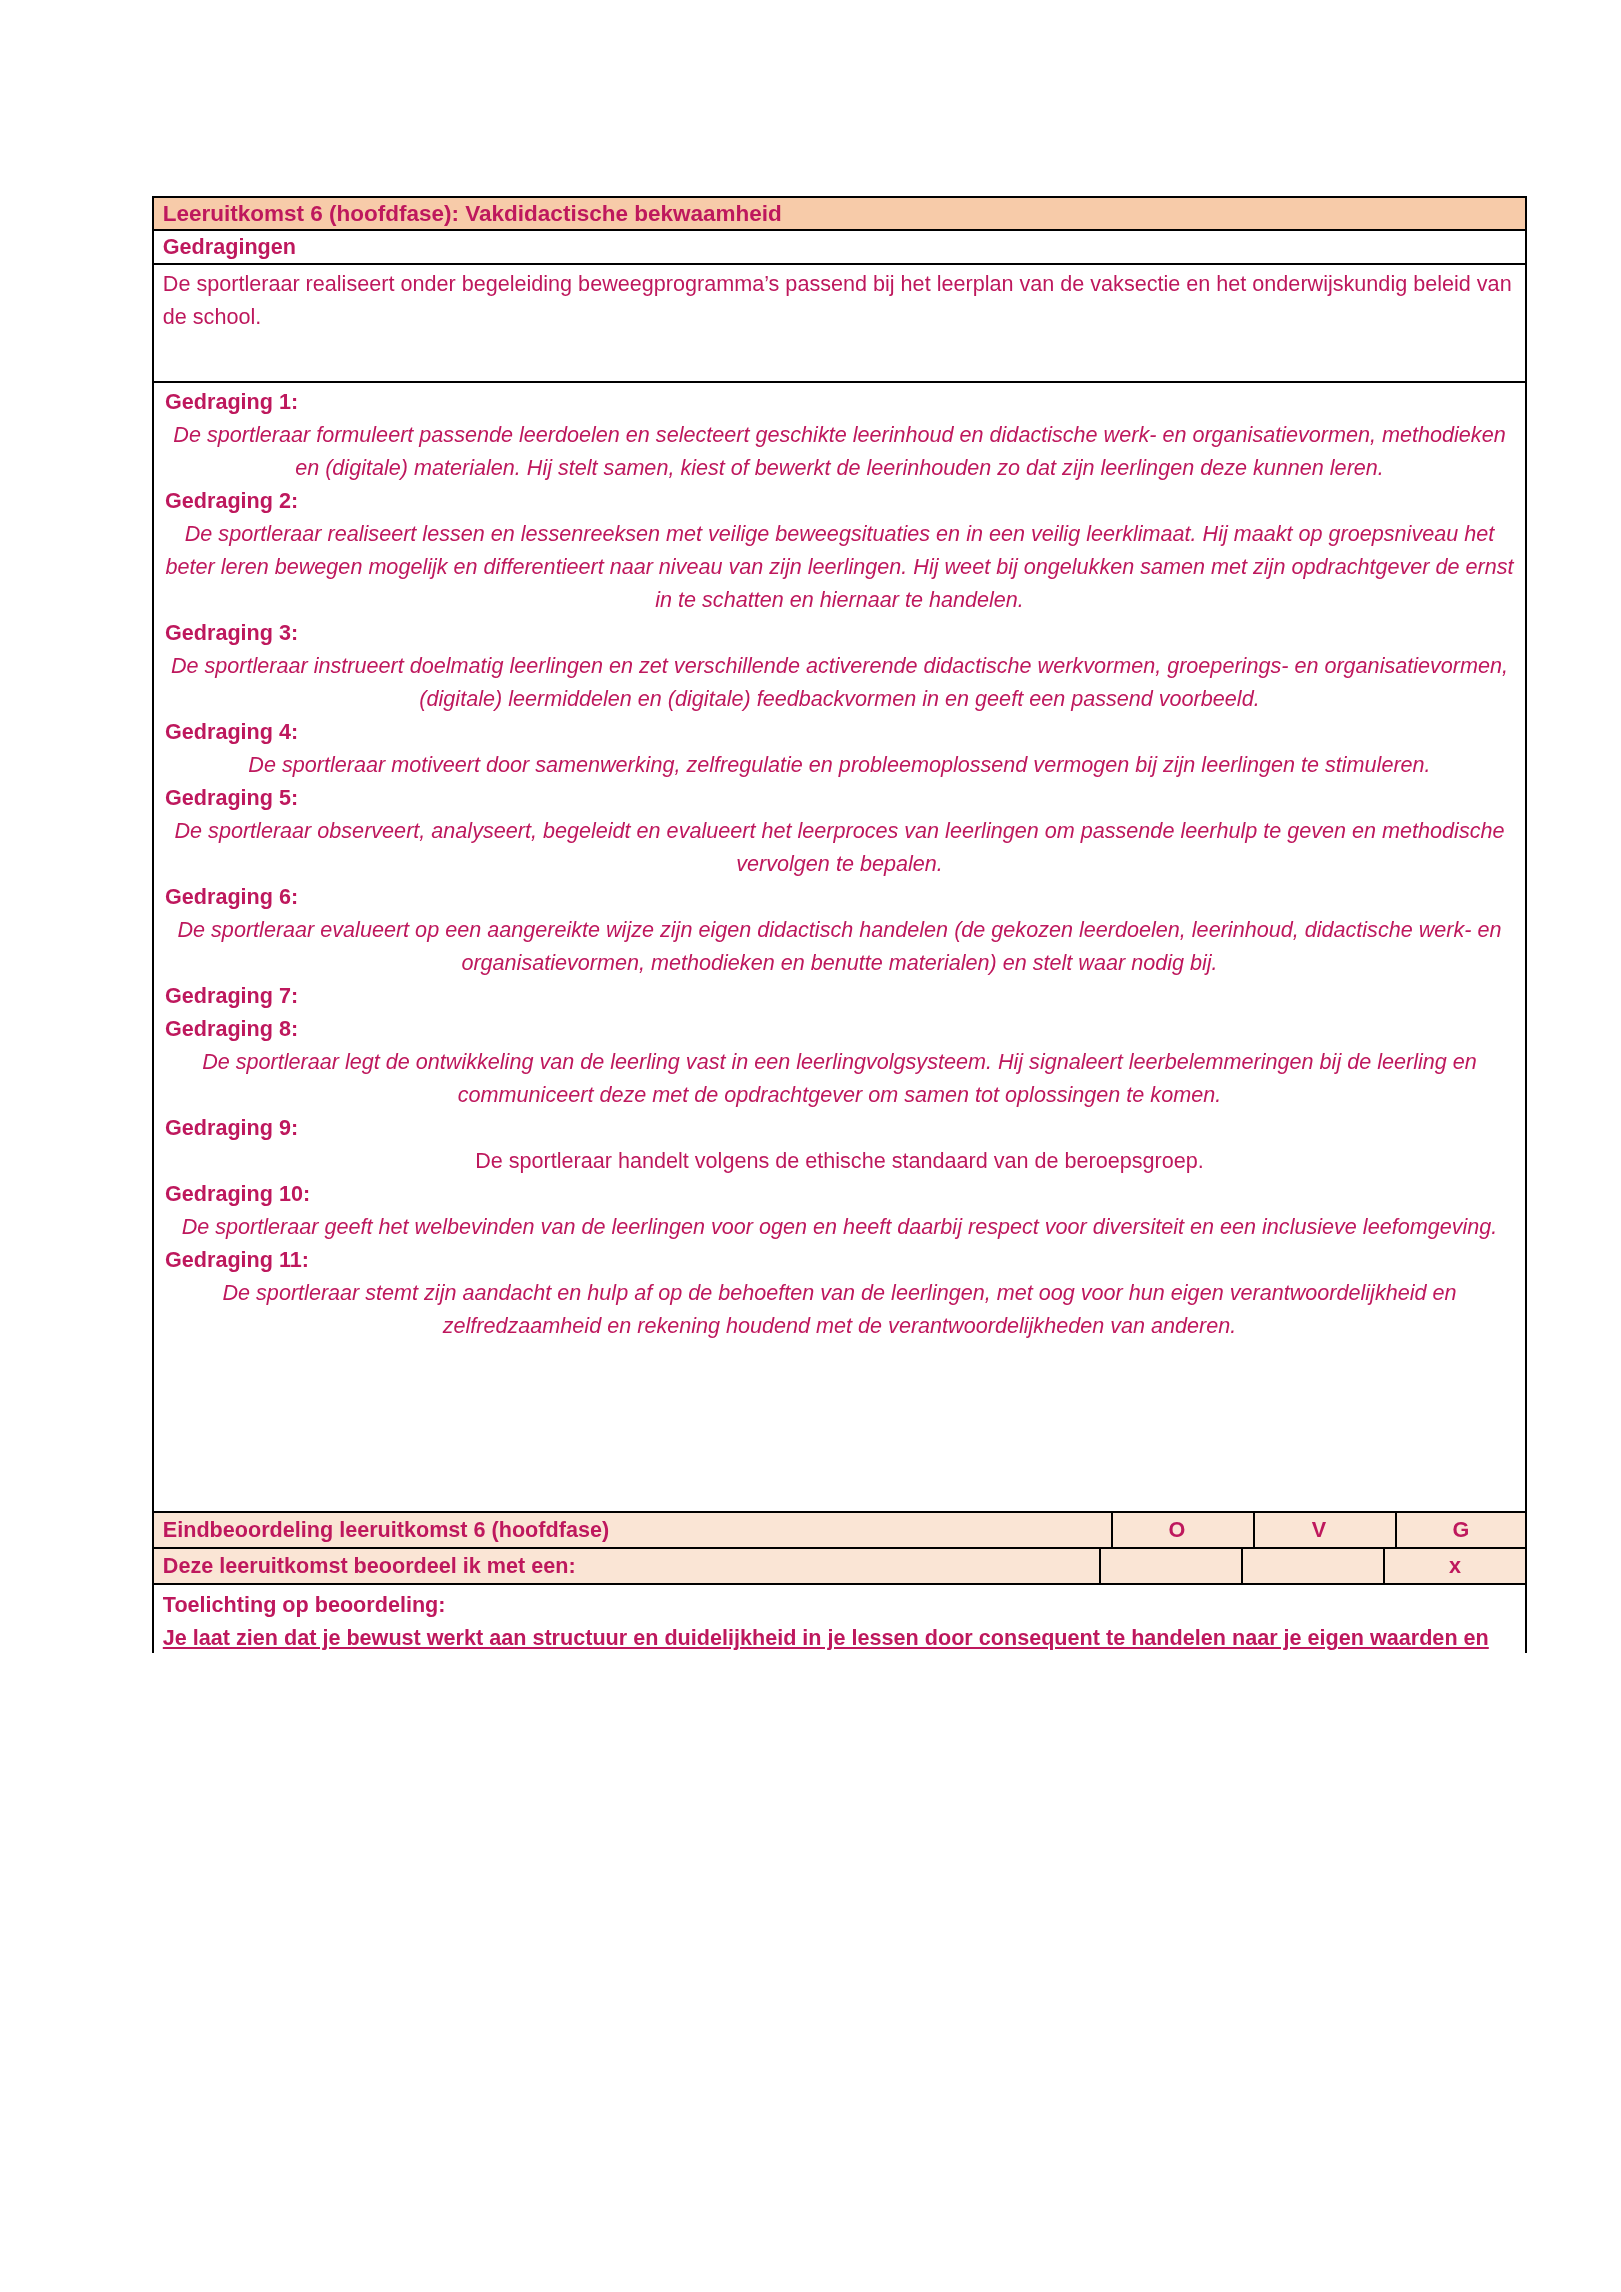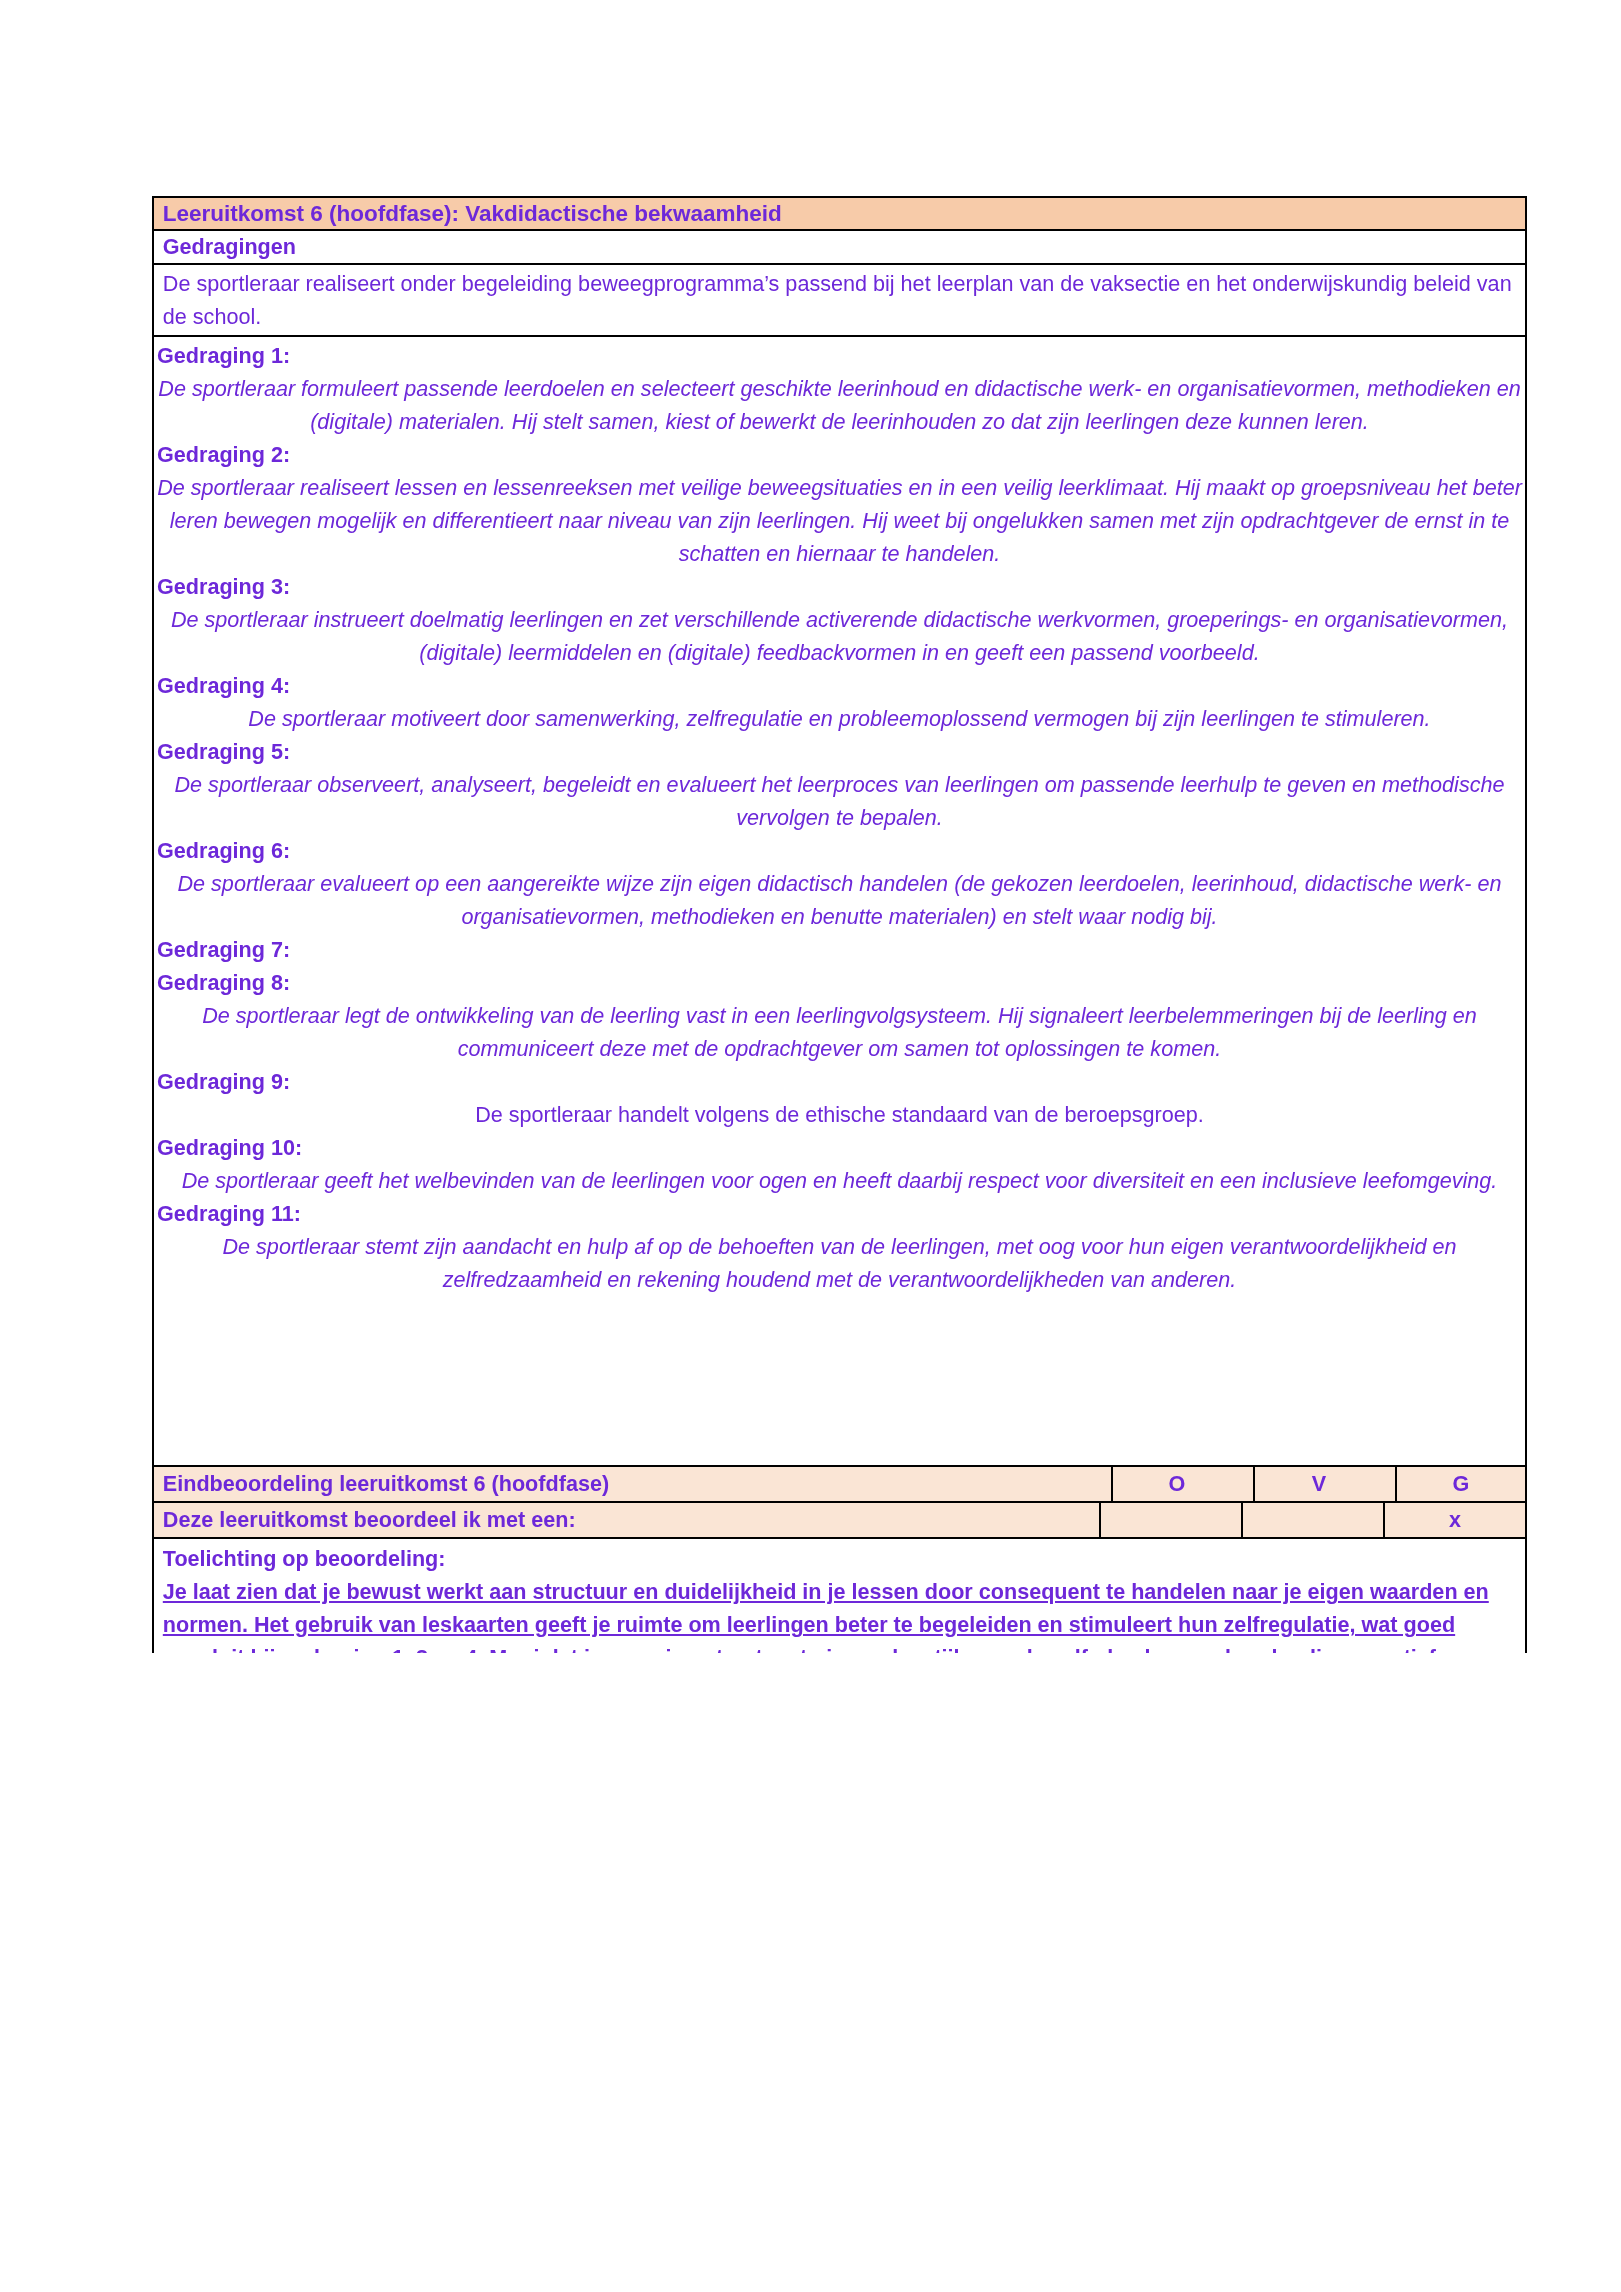--- a/index.html
+++ b/index.html
@@ -2,21 +2,21 @@
 <html><head>
 <meta charset="utf-8">
 <style>
   html, body { margin: 0; padding: 0; background: #ffffff; }
   .page {
     position: relative;
     width: 1621px;
     height: 1653px;
     background: #ffffff;
     font-family: "Liberation Sans", sans-serif;
-    color: #6d28d9;
+    color: #be185d;
   }
   .doc-table {
     position: absolute;
     left: 152px;
     top: 196px;
     width: 1375px;
     border: 2.9px solid #000000;
     box-sizing: border-box;
     font-size: 21.6px;
     background: #ffffff;
@@ -38,22 +38,23 @@
     padding: 2px 8.8px;
     line-height: 33px;
   }
   .section-row {
     min-height: 33px;
     padding: 2.9px 8.8px;
     font-weight: bold;
   }
   .behaviors-row {
     min-height: 1130px;
-    padding: 2px 3px;
+    padding: 2px 11px;
     line-height: 33px;
+    margin-top: 46px;
   }
   .b-label { font-weight: bold; }
   .b-text { font-style: italic; text-align: center; }
   .b-text.roman { font-style: normal; }
 
   .assess-row {
     display: flex;
     align-items: stretch;
     background: #FAE5D5;
   }

